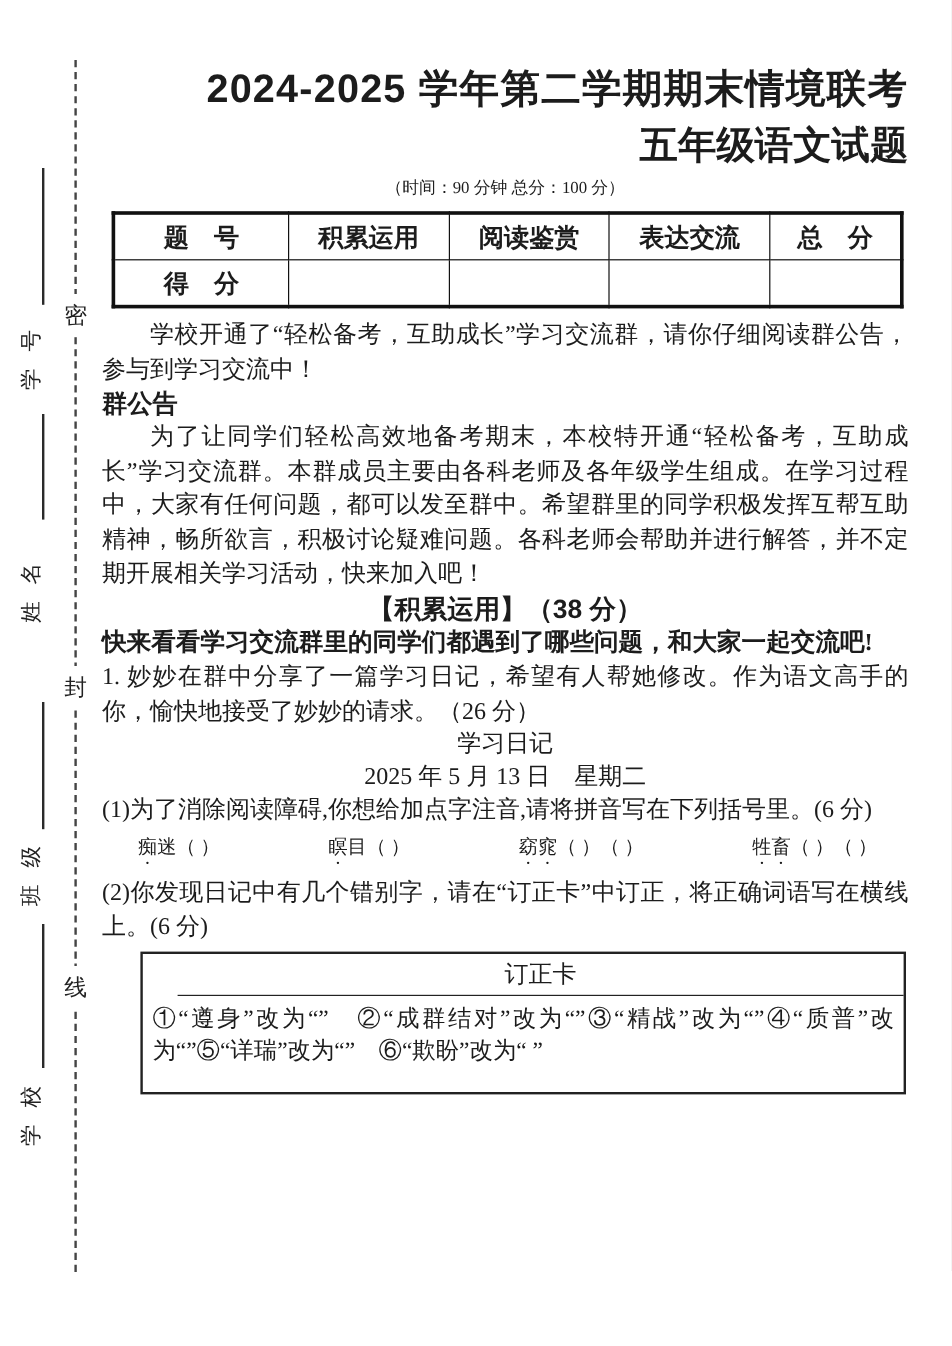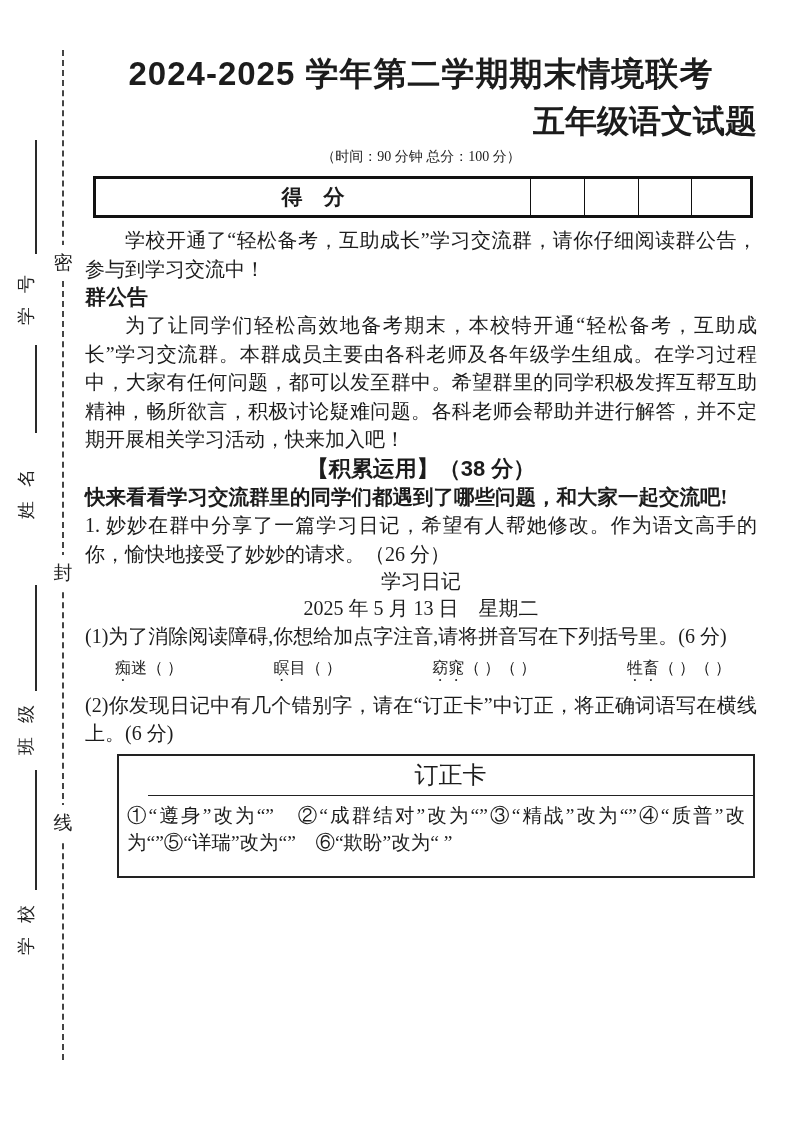--- a/index.html
+++ b/index.html
@@ -25,21 +25,21 @@
   .side-label span {
     transform:rotate(-90deg); white-space:nowrap; font-size:18px;
     letter-spacing:14px; color:#222;
   }
   .side-line {
     position:absolute; left:35px; width:2px; background:#2a2a2a;
   }
   
   .content { position:absolute; left:85px; top:52px; width:672px; }
   .title {
-    text-align:center; font-size:33px; font-weight:bold;
+    text-align:right; font-size:33px; font-weight:bold;
     font-family:"Liberation Sans","DejaVu Sans",sans-serif;
     letter-spacing:1px; line-height:1.35;
   }
   .subtitle {
     text-align:right; font-size:32px; font-weight:bold;
     font-family:"Liberation Sans","DejaVu Sans",sans-serif;
     line-height:1.3; margin-top:4px;
   }
   .meta { text-align:center; font-size:14px; margin-top:6px; }
   table.score {
@@ -76,21 +76,21 @@
   .dotted {
     -webkit-text-emphasis:filled dot #1c1c1c;
     -webkit-text-emphasis-position:under left;
     text-emphasis:filled dot #1c1c1c;
     text-emphasis-position:under left;
   }
   .card {
     border:2px solid #222; margin:6px 0 0 32px; width:638px;
   }
   .card-title {
-    text-align:center; font-size:24px; padding:3px 0 4px 0;
+    text-align:center; font-size:20px; padding:3px 0 4px 0;
     border-bottom:1.5px solid #222;
     margin-left:29px;
   }
   .card-body {
     font-size:19.5px; line-height:27px; padding:6px 8px 20px 8px;
     text-align:justify;
   }
   .gap-md { margin-top:8px; }
 </style>
 </head>
@@ -124,20 +124,27 @@
     </div>
 
   <div class="content">
 
     <div class="title">2024-2025 学年第二学期期末情境联考</div>
     <div class="subtitle">五年级语文试题</div>
     <div class="meta">（时间：90 分钟  总分：100 分）</div>
 
     <table class="score">
       <tbody>
+          <tr>
+        <td class="score-head">题　号</td>
+        <td class="score-col">积累运用</td>
+        <td class="score-col">阅读鉴赏</td>
+        <td class="score-col">表达交流</td>
+        <td class="score-last">总　分</td>
+      </tr>
       <tr>
         <td>得　分</td>
         <td></td>
         <td></td>
         <td></td>
         <td></td>
       </tr>
     </tbody>
       </table>
 

